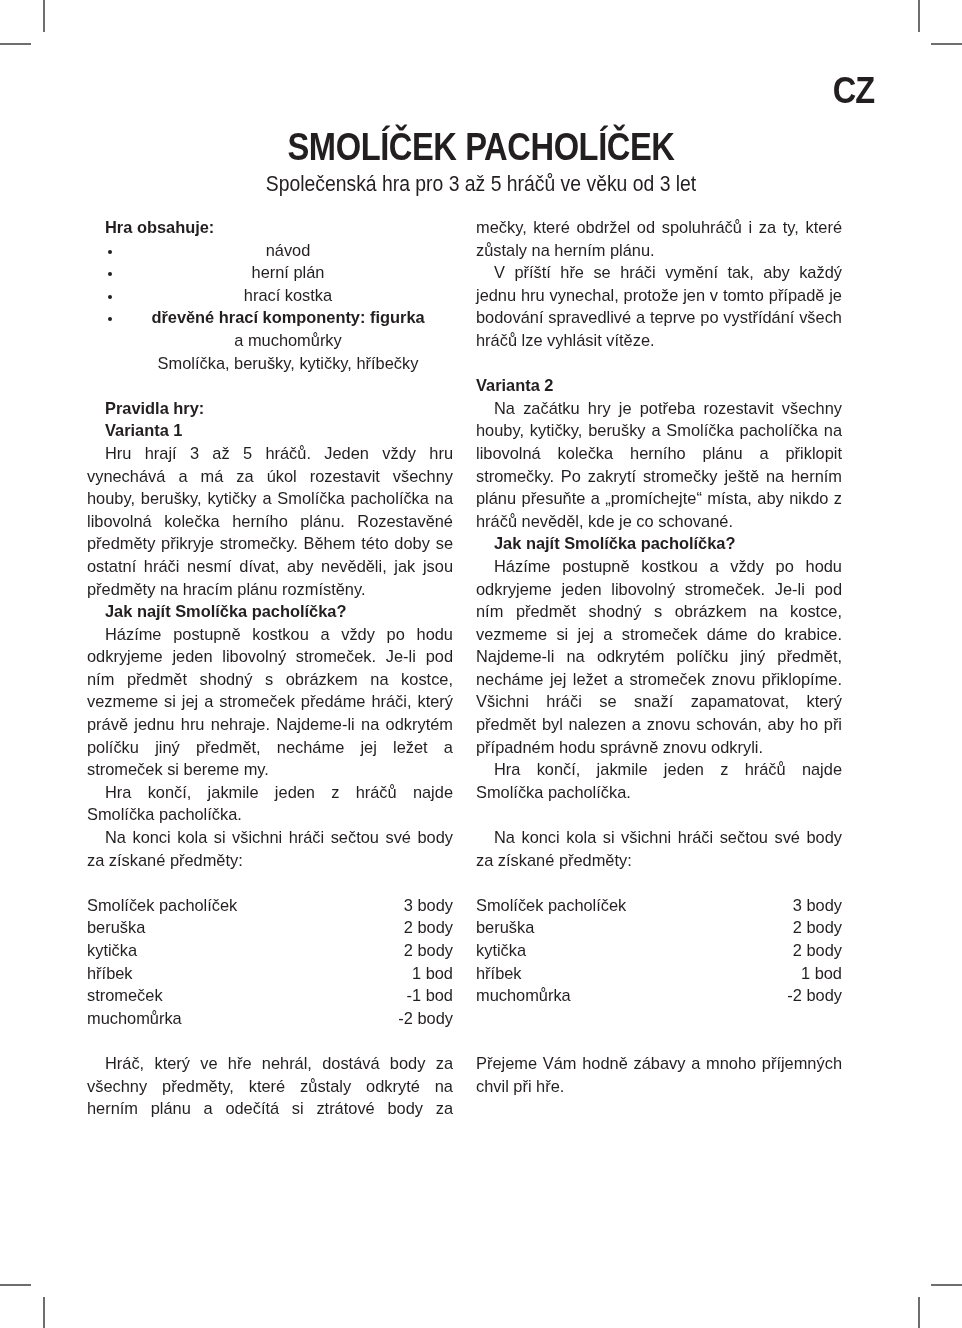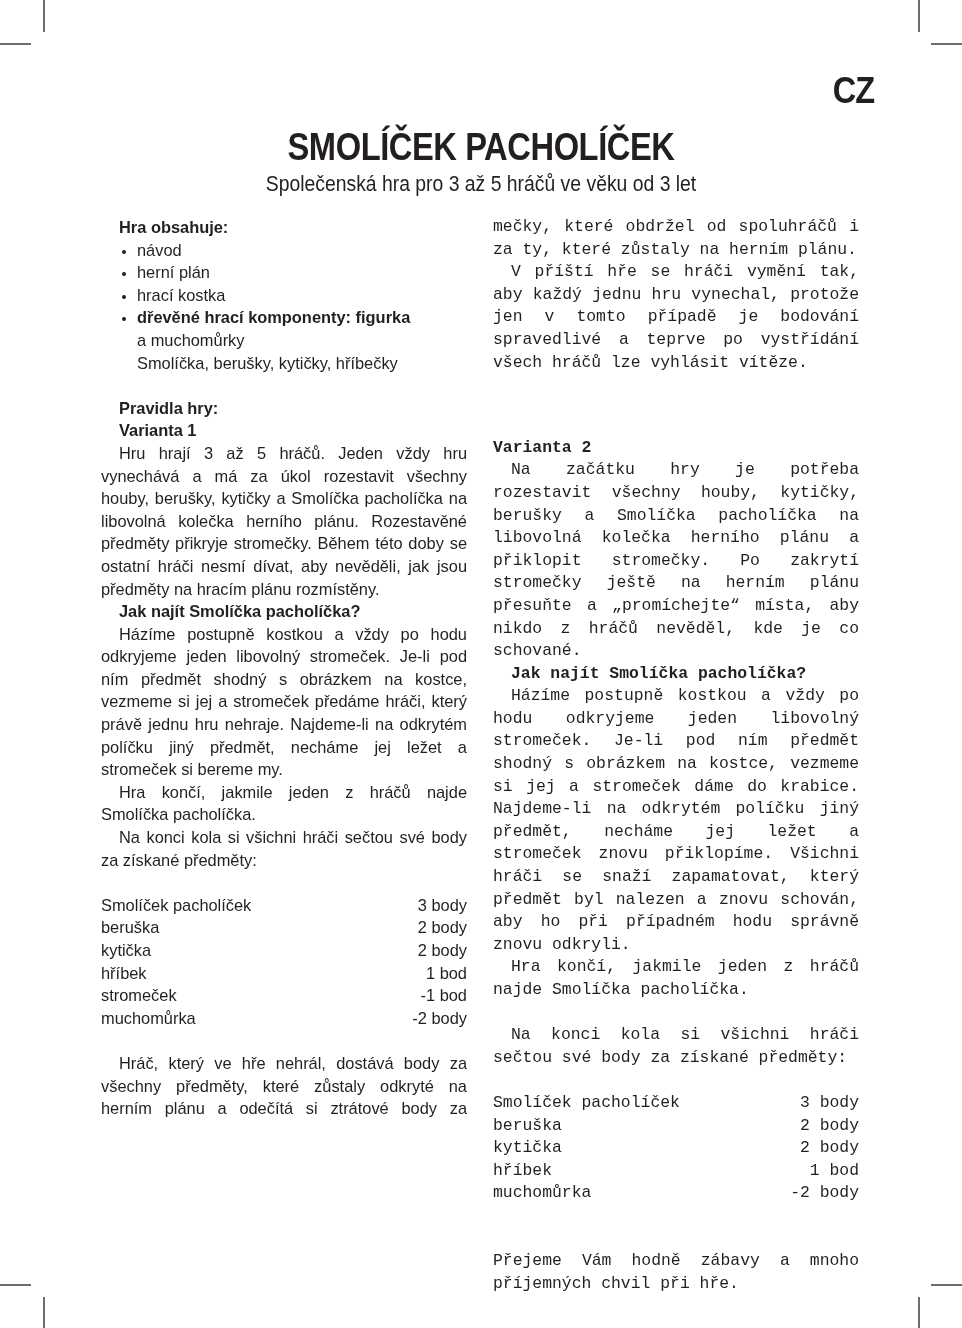--- a/index.html
+++ b/index.html
@@ -21,27 +21,27 @@
       transform: scaleX(0.86); transform-origin: center;
     }
     .subtitle {
       position: absolute; left: 0; right: 0; top: 171px; text-align: center;
       font-size: 22px; transform: scaleX(0.88); transform-origin: center;
     }
     .col {
       position: absolute; top: 216px; width: 366px;
       font-size: 16.4px; line-height: 22.6px;
     }
-    .col.left { left: 101px; }
-    .col.right { left: 493px; font-family: Liberation Mono, monospace; }
+    .col.left { left: 87px; }
+    .col.right { left: 476px; }
     .col p { margin: 0; text-align: justify; text-align-last: left; }
     .col p.ind { text-indent: 18px; }
     .col .head { font-weight: bold; padding-left: 18px; }
-    .col .headflush { font-weight: bold; margin-top: 40px; }
-    .col ul { list-style: none; margin: 0; padding: 0 0 0 18px; }
+    .col .headflush { font-weight: bold; }
+    .col ul { list-style: none; margin: 0; padding: 0 0 0 18px; text-align: center; }
     .col li { position: relative; padding-left: 18px; }
     .col li::before {
       content: ""; position: absolute; left: 3px; top: 11px;
       width: 4px; height: 4px; border-radius: 50%; background: #231f20;
     }
     .col li.semi { font-weight: bold; }
     .col li .cont { font-weight: normal; display: block; }
     .gap { height: 22.6px; }
     .score { display: flex; }
     .score .n { width: 225px; }

